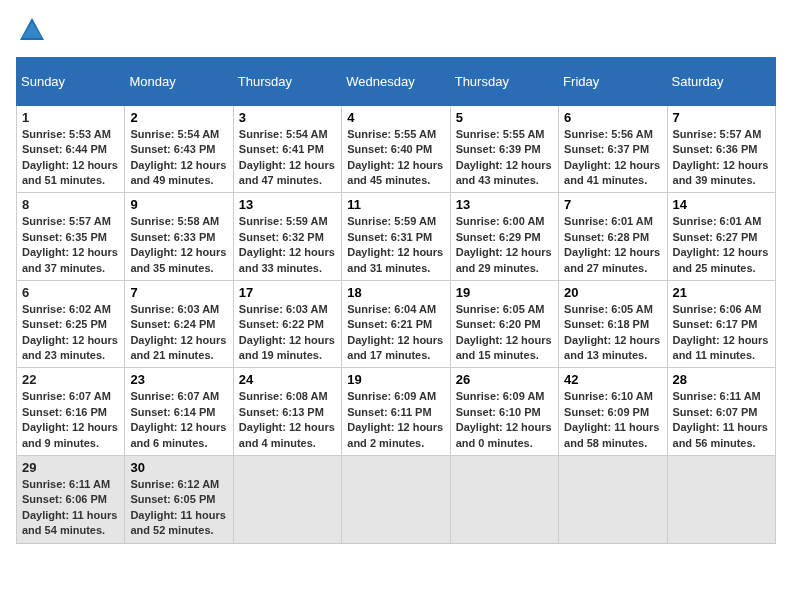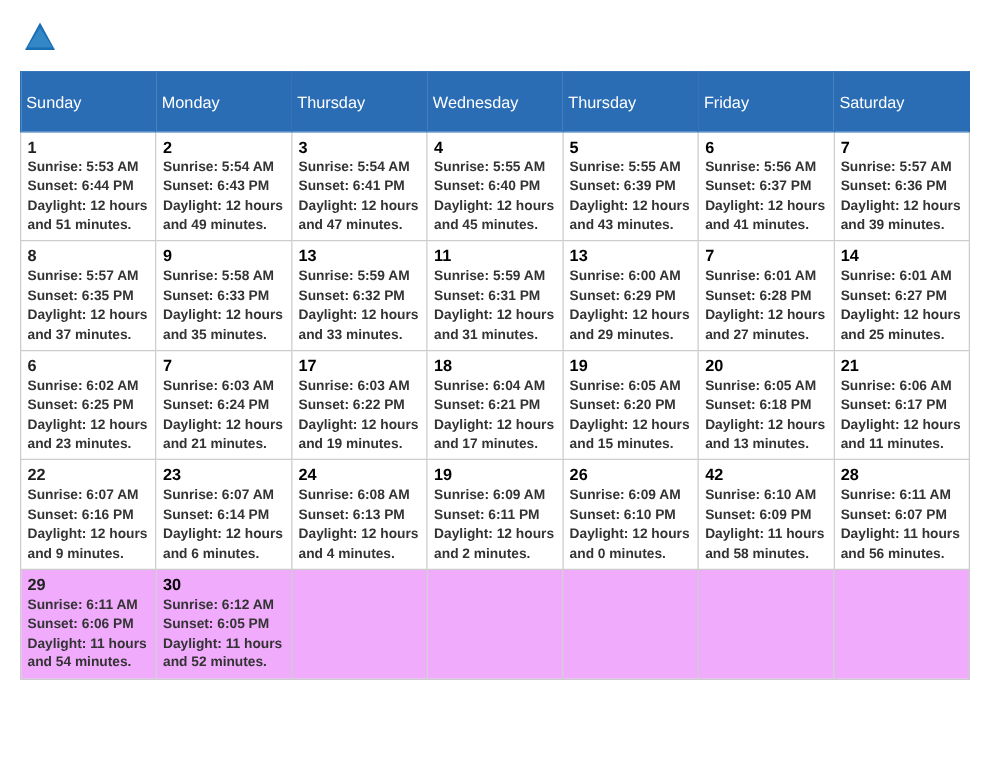--- a/index.html
+++ b/index.html
@@ -60,21 +60,21 @@
     }
     tbody tr td {
       border: 1px solid #ccc;
       vertical-align: top;
       padding: 4px 5px;
       background: #fff;
       width: calc(100% / 7);
       min-height: 70px;
     }
     tbody tr:last-child td {
-      background: #f0abfc;
+      background: #e5e5e5;
     }
     .day-num {
       font-size: 13px;
       font-weight: bold;
       margin-bottom: 2px;
       display: block;
     }
     .day-info {
       color: #333;
       line-height: 1.4;

